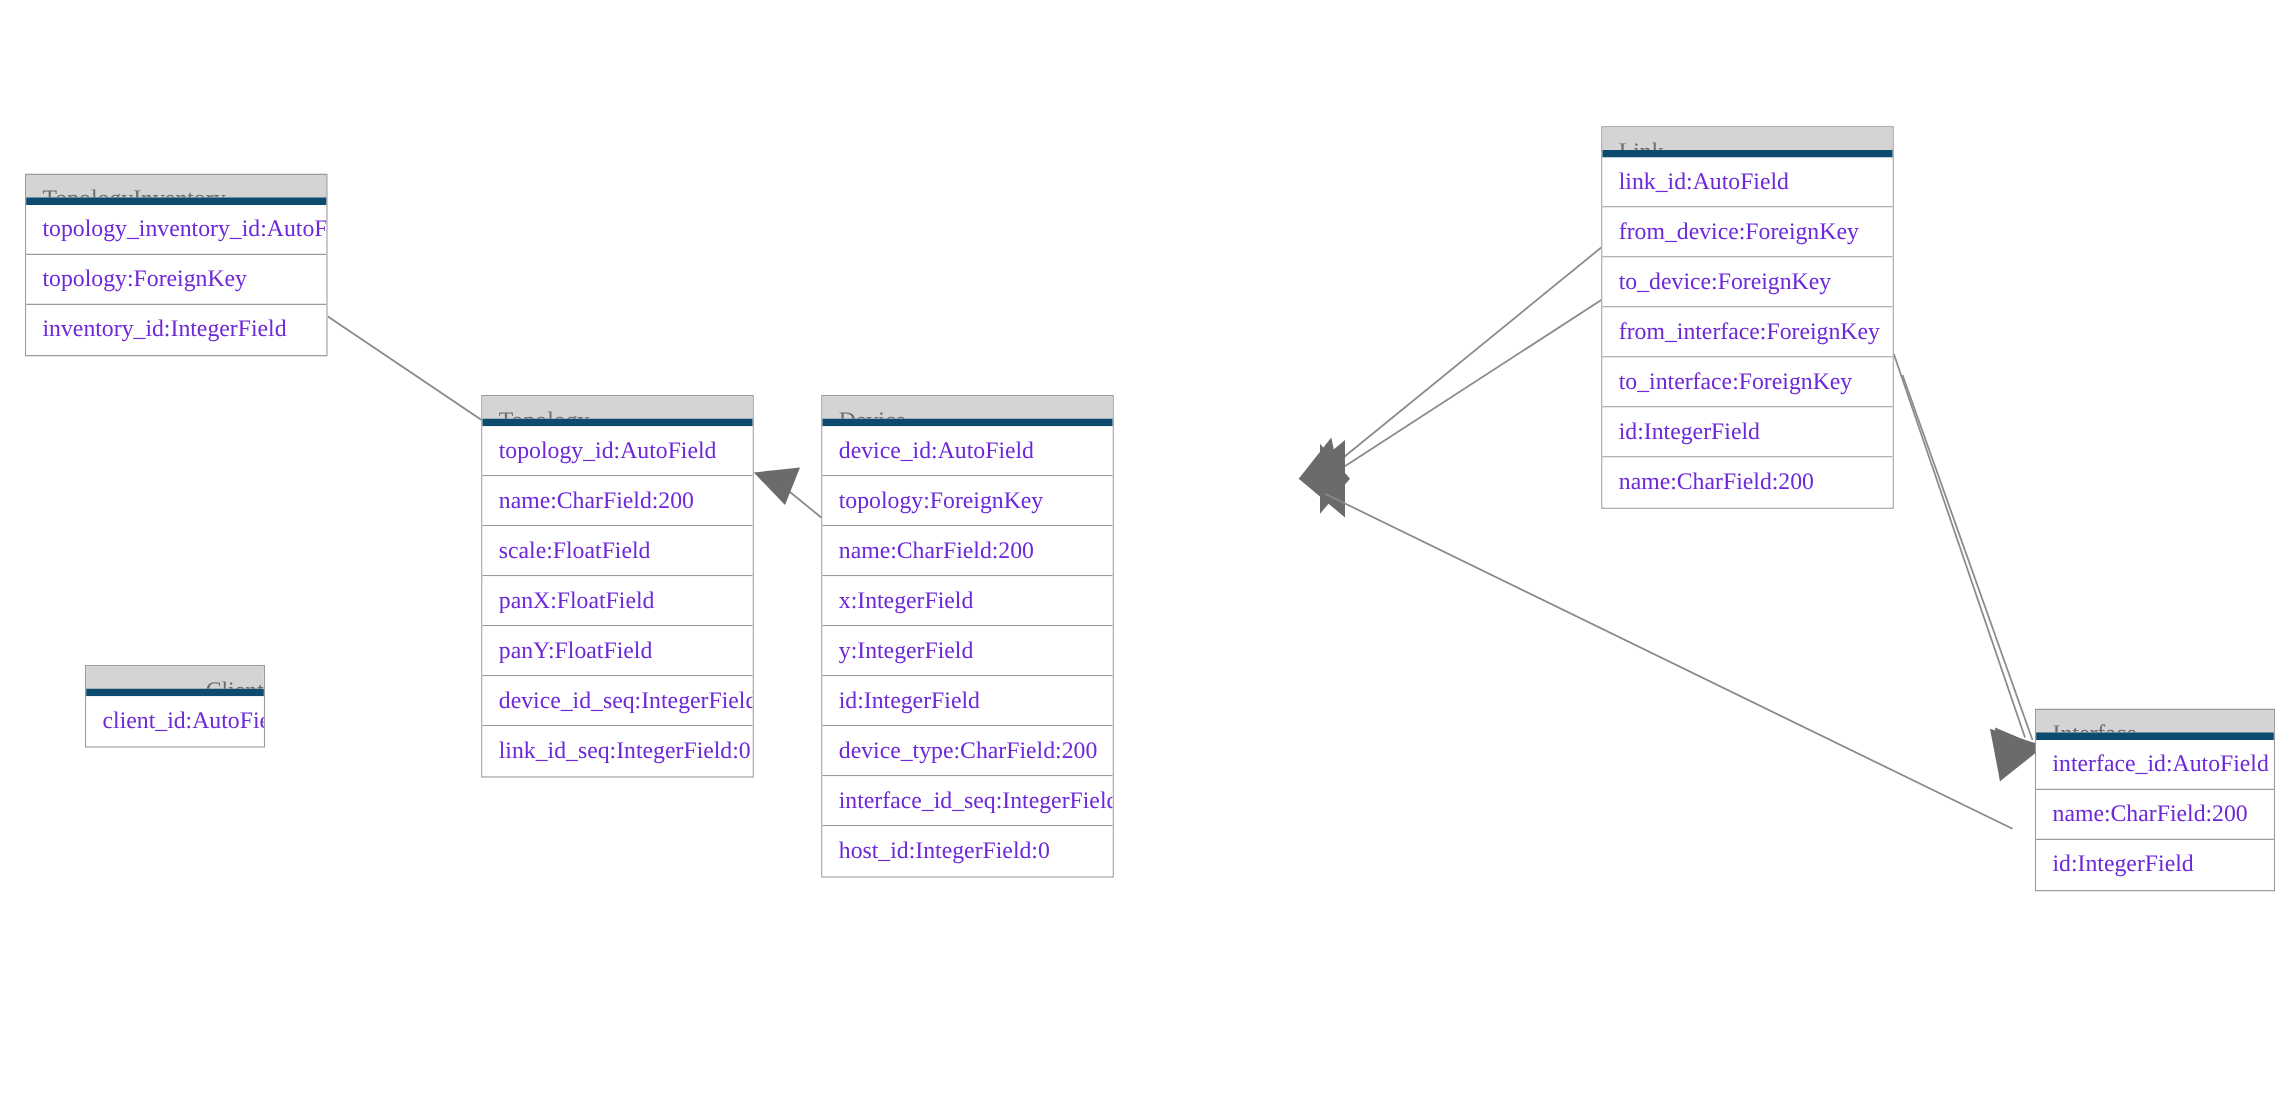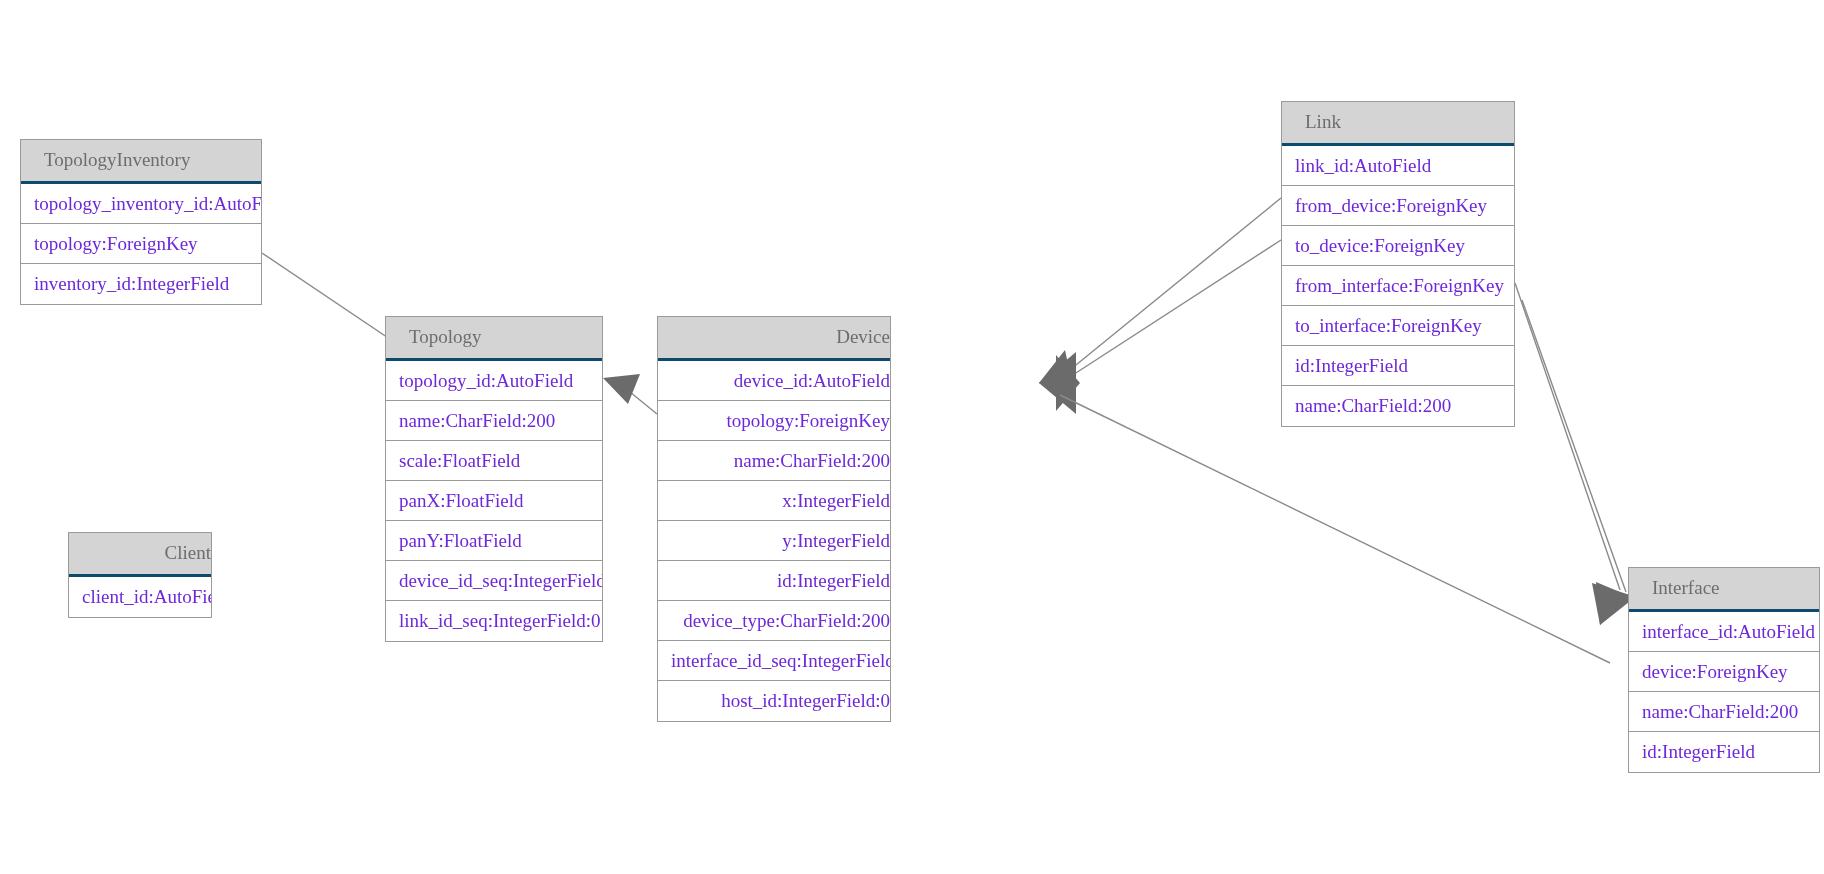--- a/index.html
+++ b/index.html
@@ -26,26 +26,26 @@
   .entity {
     position: absolute;
     box-sizing: border-box;
     border: 1px solid #9a9a9a;
     background: #ffffff;
     z-index: 2;
   }
   .entity-header {
     box-sizing: border-box;
     background: #d4d4d4;
-    border-bottom: 3px solid #0c4a6e;
+    border-bottom: 6px solid #0c4a6e;
     color: #6d6d6d;
     font-size: 19px;
     line-height: 40px;
-    height: 44px;
-    padding: 0 0 0 23px;
+    height: 24px;
+    padding: 0 0 0 13px;
     white-space: nowrap;
     overflow: hidden;
   }
   .entity-field {
     box-sizing: border-box;
     height: 40px;
     line-height: 40px;
     border-bottom: 1px solid #9a9a9a;
     color: #6d28d9;
     font-size: 19px;
@@ -122,21 +122,21 @@
     <div class="entity-header">Topology</div>
     <div class="entity-field">topology_id:AutoField</div>
     <div class="entity-field">name:CharField:200</div>
     <div class="entity-field">scale:FloatField</div>
     <div class="entity-field">panX:FloatField</div>
     <div class="entity-field">panY:FloatField</div>
     <div class="entity-field">device_id_seq:IntegerField:0</div>
     <div class="entity-field">link_id_seq:IntegerField:0</div>
   </div>
 
-  <div class="entity" style="left:657px; top:316px; width:234px;text-align:right;">
+  <div class="entity" style="left:657px; top:316px; width:234px;">
     <div class="entity-header">Device</div>
     <div class="entity-field">device_id:AutoField</div>
     <div class="entity-field">topology:ForeignKey</div>
     <div class="entity-field">name:CharField:200</div>
     <div class="entity-field">x:IntegerField</div>
     <div class="entity-field">y:IntegerField</div>
     <div class="entity-field">id:IntegerField</div>
     <div class="entity-field">device_type:CharField:200</div>
     <div class="entity-field">interface_id_seq:IntegerField:0</div>
     <div class="entity-field">host_id:IntegerField:0</div>
@@ -149,18 +149,17 @@
     <div class="entity-field">to_device:ForeignKey</div>
     <div class="entity-field">from_interface:ForeignKey</div>
     <div class="entity-field">to_interface:ForeignKey</div>
     <div class="entity-field">id:IntegerField</div>
     <div class="entity-field">name:CharField:200</div>
   </div>
 
   <div class="entity" style="left:1610px; top:567px; width:192px;margin-left:18px;">
     <div class="entity-header">Interface</div>
     <div class="entity-field">interface_id:AutoField</div>
-    <div class="entity-field">device:ForeignKey</div>
     <div class="entity-field">name:CharField:200</div>
     <div class="entity-field">id:IntegerField</div>
   </div>
 
 </div>
 
 </body></html>

